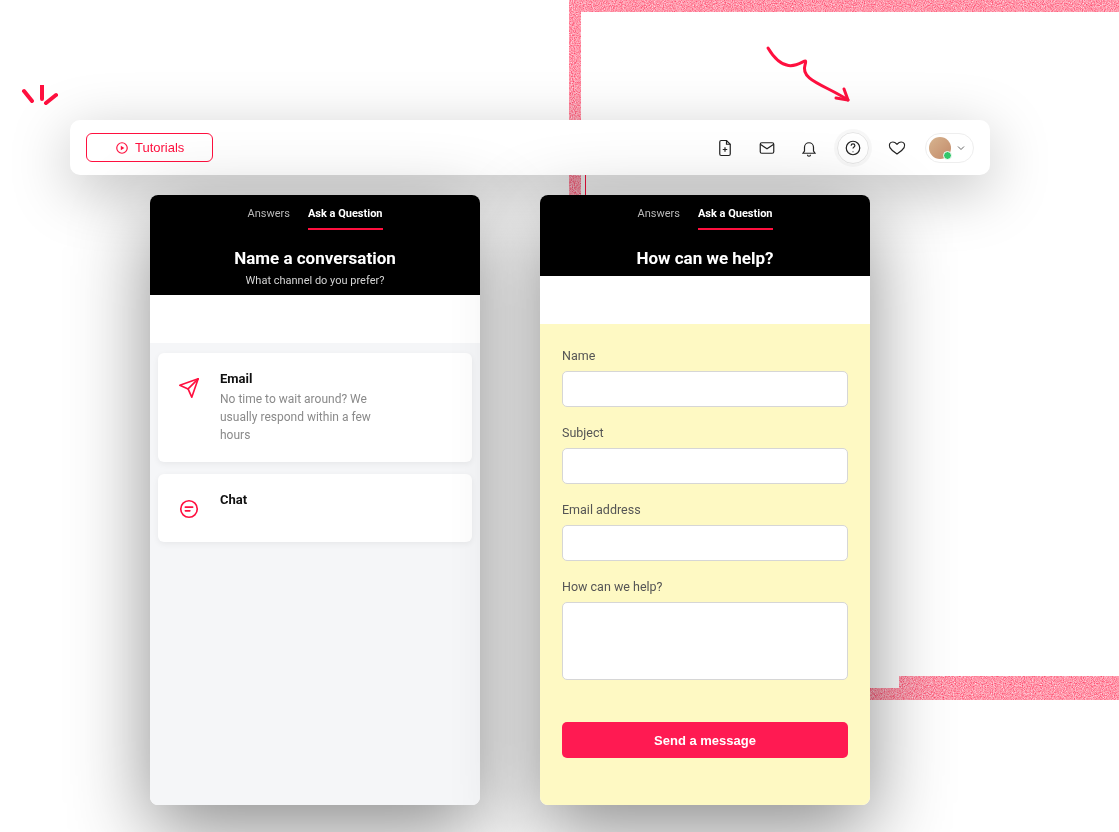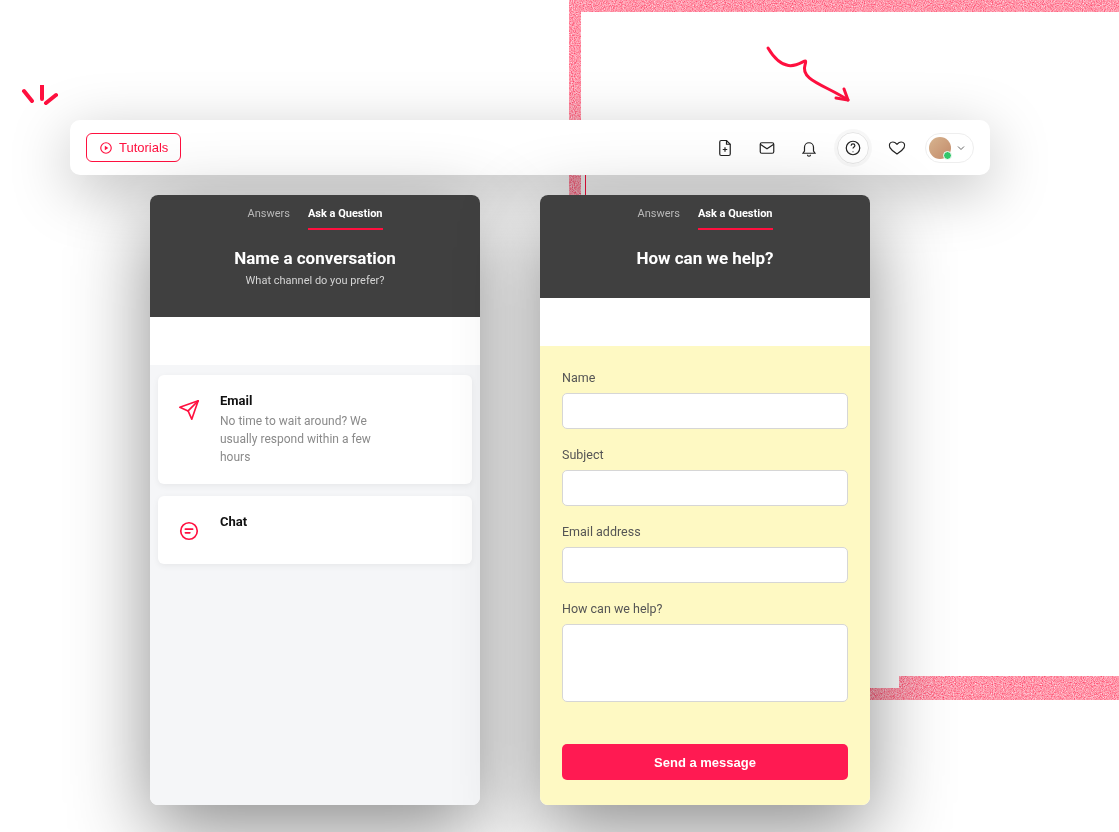--- a/index.html
+++ b/index.html
@@ -83,21 +83,21 @@
   }
   .tutorials-btn {
     display: inline-flex;
     align-items: center;
     gap: 6px;
     border: 1.5px solid #ff103f;
     color: #ff103f;
     background: #fff;
     font-size: 13px;
     font-weight: 500;
-    padding: 6px 12px;
+    padding: 6px 28px;
     border-radius: 6px;
     cursor: pointer;
   }
   .tutorials-btn svg { width: 14px; height: 14px; }
 
   .topbar-spacer { flex: 1; }
   .topbar-icons { display: flex; align-items: center; gap: 14px; }
   .icon-btn {
     width: 28px; height: 28px;
     display: inline-flex; align-items: center; justify-content: center;
@@ -149,23 +149,23 @@
     border-radius: 8px;
     overflow: hidden;
     box-shadow: 0 25px 80px rgba(0,0,0,0.45);
     background: #fff;
     z-index: 4;
   }
   .panel-left { top: 195px; left: 150px; }
   .panel-right { top: 195px; left: 540px; }
 
   .panel-header {
-    background: #404040;
+    background: #000000;
     color: #fff;
-    padding-bottom: 30px;
+    padding-bottom: 8px;
   }
   .tabs {
     display: flex;
     justify-content: center;
     gap: 18px;
     padding-top: 12px;
     font-size: 11px;
   }
   .tab {
     color: #b8b8b8;

